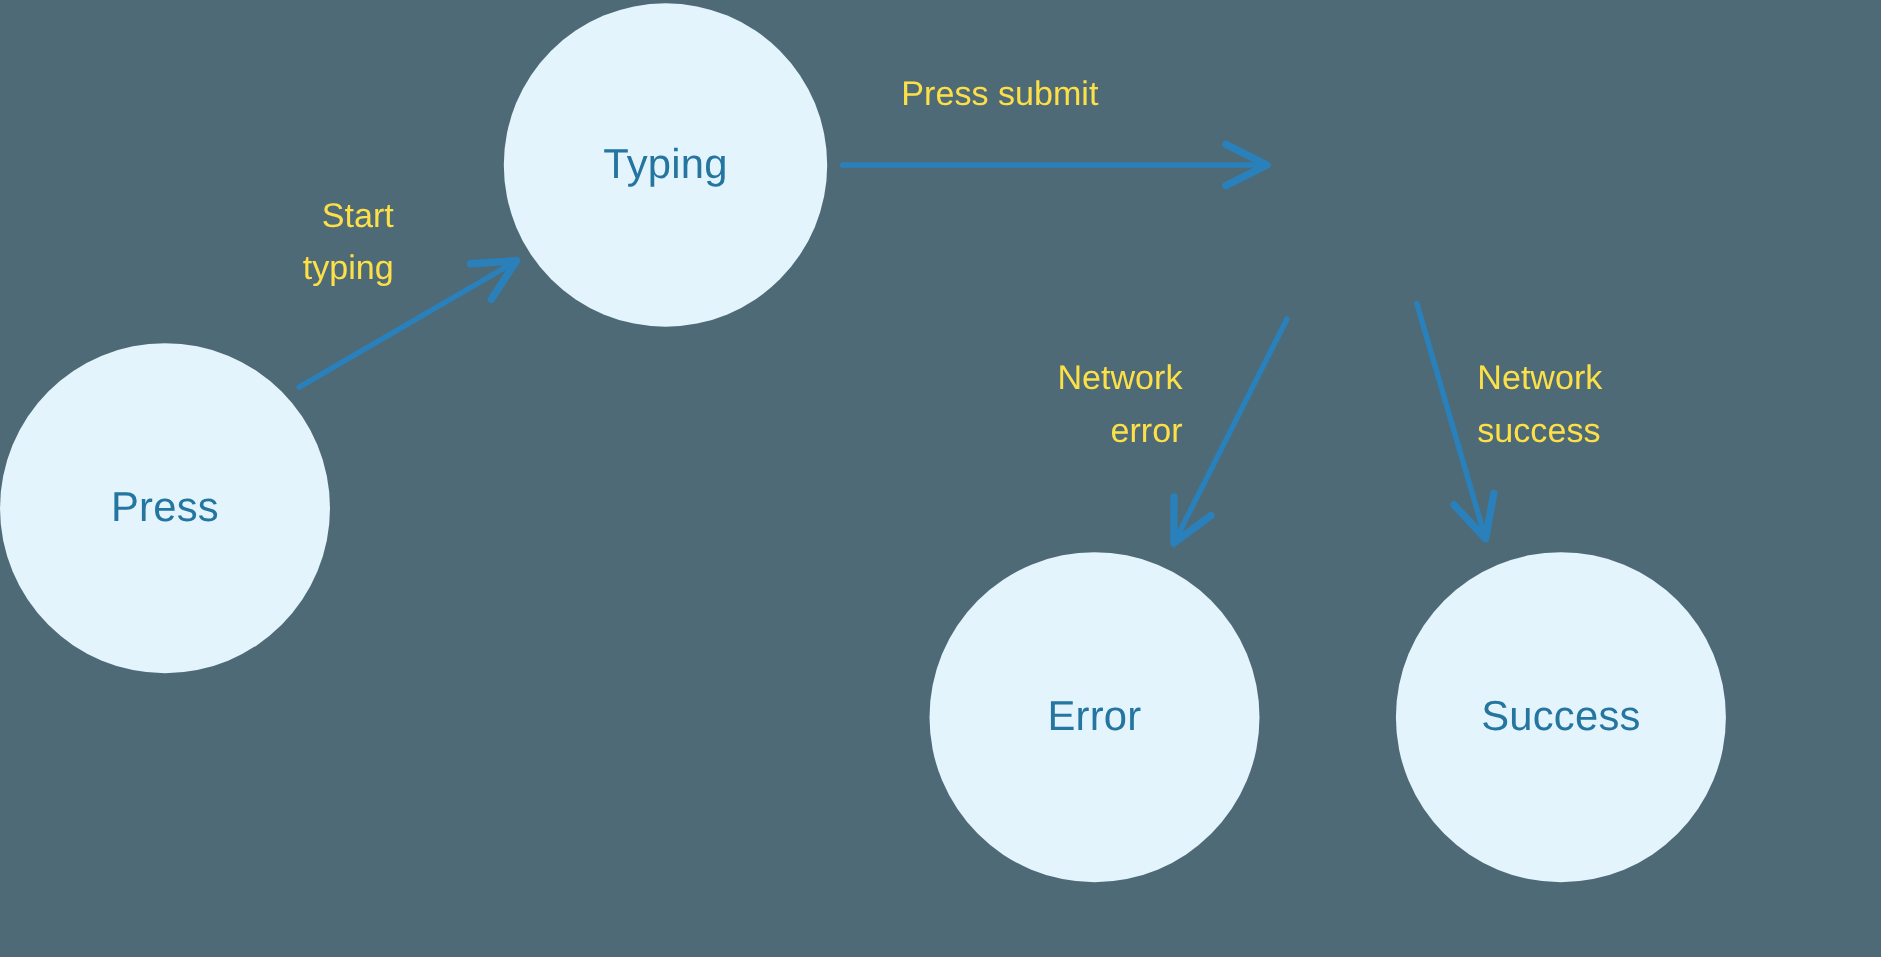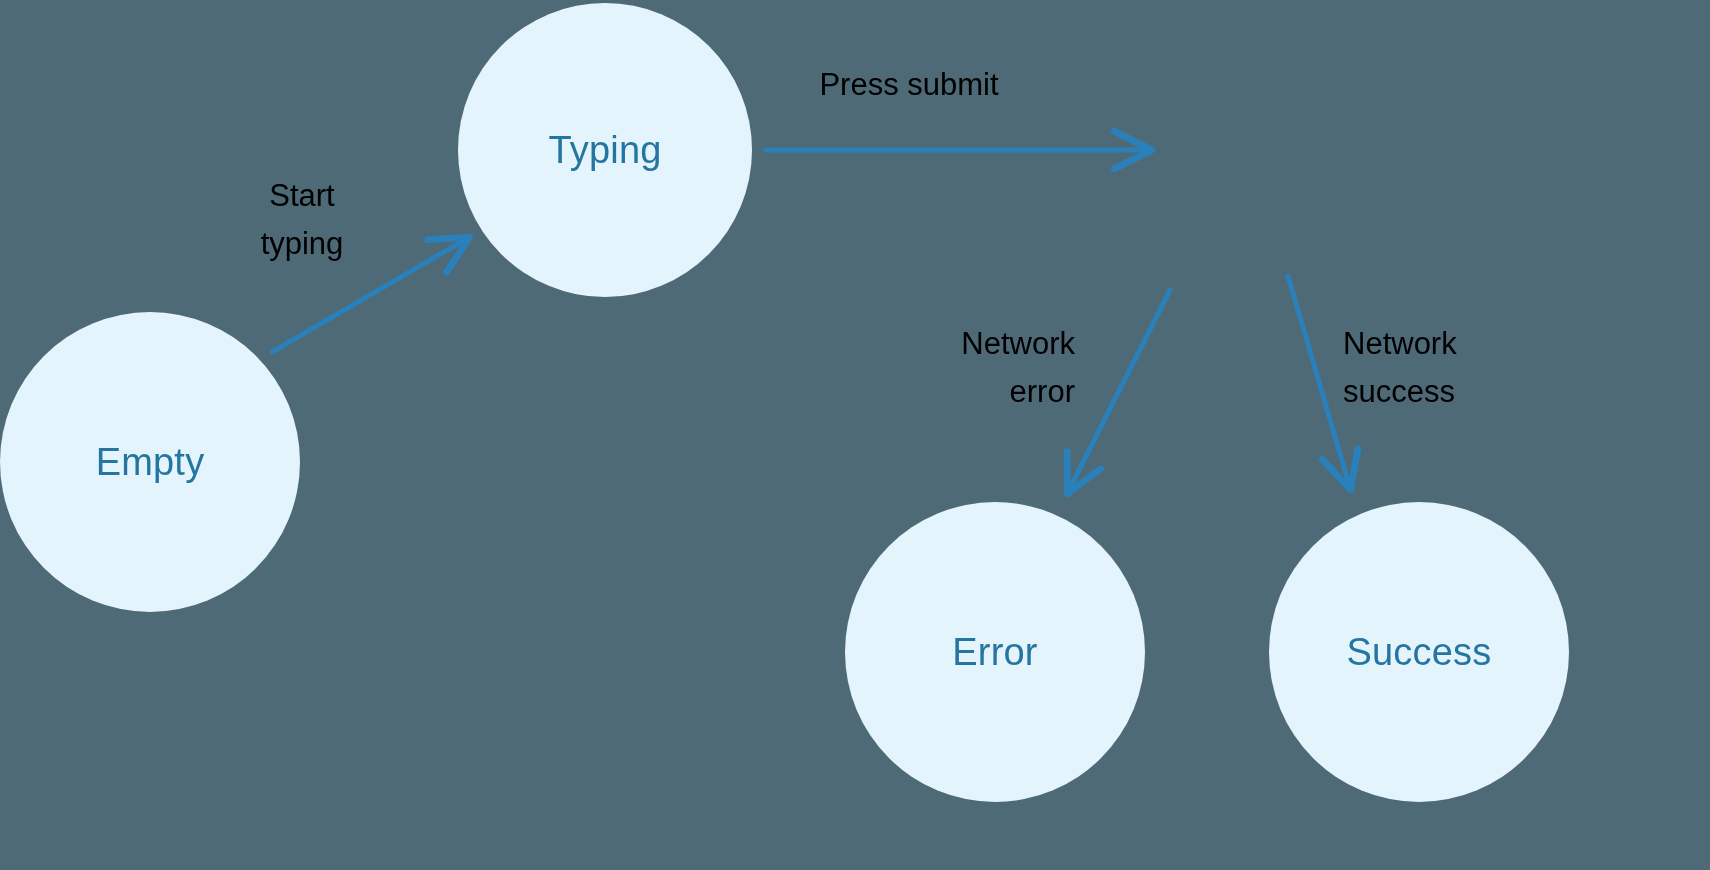--- a/index.html
+++ b/index.html
@@ -33,21 +33,21 @@
   .node-label {
     color: #2476a0;
     font-size: 38px;
     font-weight: 400;
     letter-spacing: 0.2px;
     line-height: 1;
     white-space: nowrap;
   }
   .edge-label {
     position: absolute;
-    color: #000000;
+    color: #fde047;
     font-size: 31px;
     font-weight: 400;
     line-height: 1.55;
     white-space: pre-line;
   }
   .el-center { text-align: center; }
   .el-right  { text-align: right; }
   .el-left   { text-align: left; }
 </style>
 </head>
@@ -65,37 +65,37 @@
     <line x1="272" y1="352" x2="468" y2="238" stroke="#2a80ba" stroke-width="5" stroke-linecap="round" marker-end="url(#arrowhead)"></line>
 
     <line x1="766" y1="150" x2="1150" y2="150" stroke="#2a80ba" stroke-width="5" stroke-linecap="round" marker-end="url(#arrowhead)"></line>
 
     <line x1="1170" y1="290" x2="1068" y2="492" stroke="#2a80ba" stroke-width="5" stroke-linecap="round" marker-end="url(#arrowhead)"></line>
 
     <line x1="1288" y1="276" x2="1350" y2="488" stroke="#2a80ba" stroke-width="5" stroke-linecap="round" marker-end="url(#arrowhead)"></line>
   </svg>
 
   <div class="node" style="left:0px; top:312px; width:300px; height:300px;">
-    <span class="node-label">Empty</span>
+    <span class="node-label">Press</span>
   </div>
 
   <div class="node" style="left:458px; top:3px; width:294px; height:294px;">
     <span class="node-label">Typing</span>
   </div>
 
 
   <div class="node" style="left:845px; top:502px; width:300px; height:300px;">
     <span class="node-label">Error</span>
   </div>
 
   <div class="node" style="left:1269px; top:502px; width:300px; height:300px;">
     <span class="node-label">Success</span>
   </div>
 
-  <div class="edge-label el-center" style="left:246px; top:172px; width:112px;">Start
+  <div class="edge-label el-center" style="left:246px; top:172px; width:112px;text-align:right;">Start
 typing</div>
 
   <div class="edge-label el-center" style="left:795px; top:61px; width:228px;">Press submit</div>
 
   <div class="edge-label el-right" style="left:860px; top:320px; width:215px;">Network
 error</div>
 
   <div class="edge-label el-left" style="left:1343px; top:320px; width:215px;">Network
 success</div>
 

